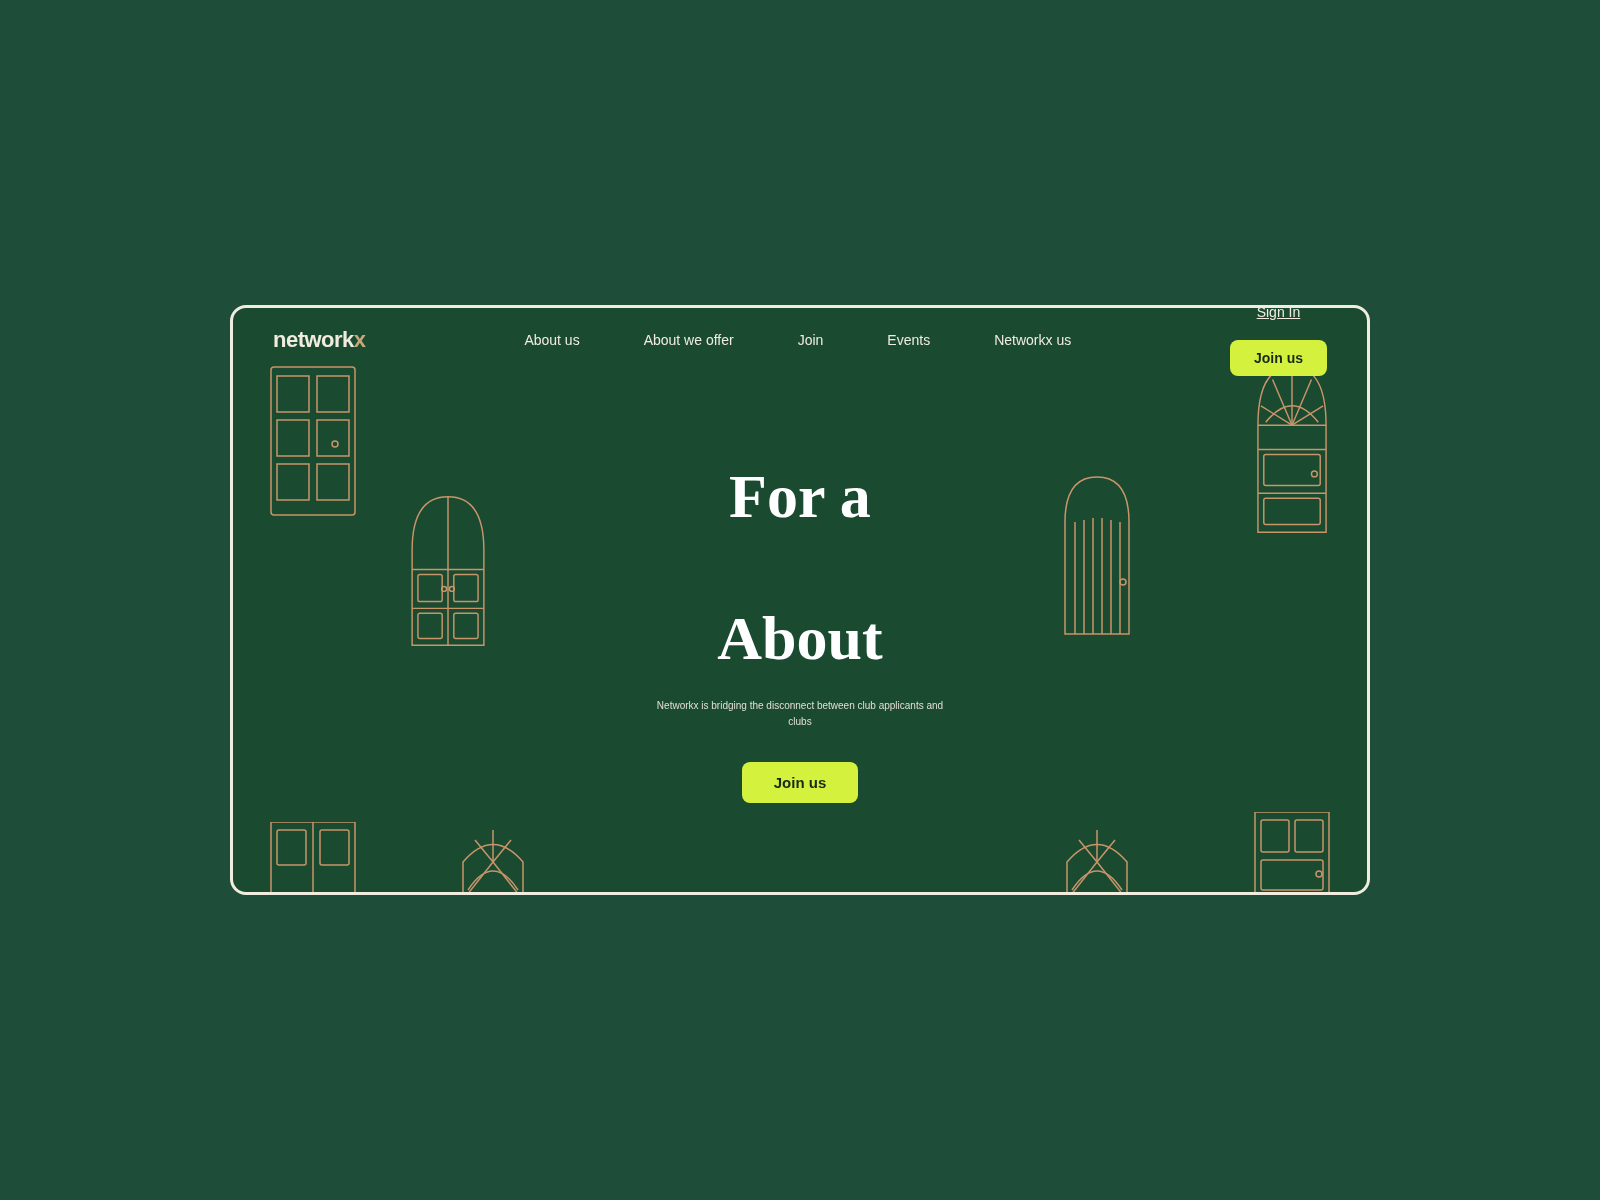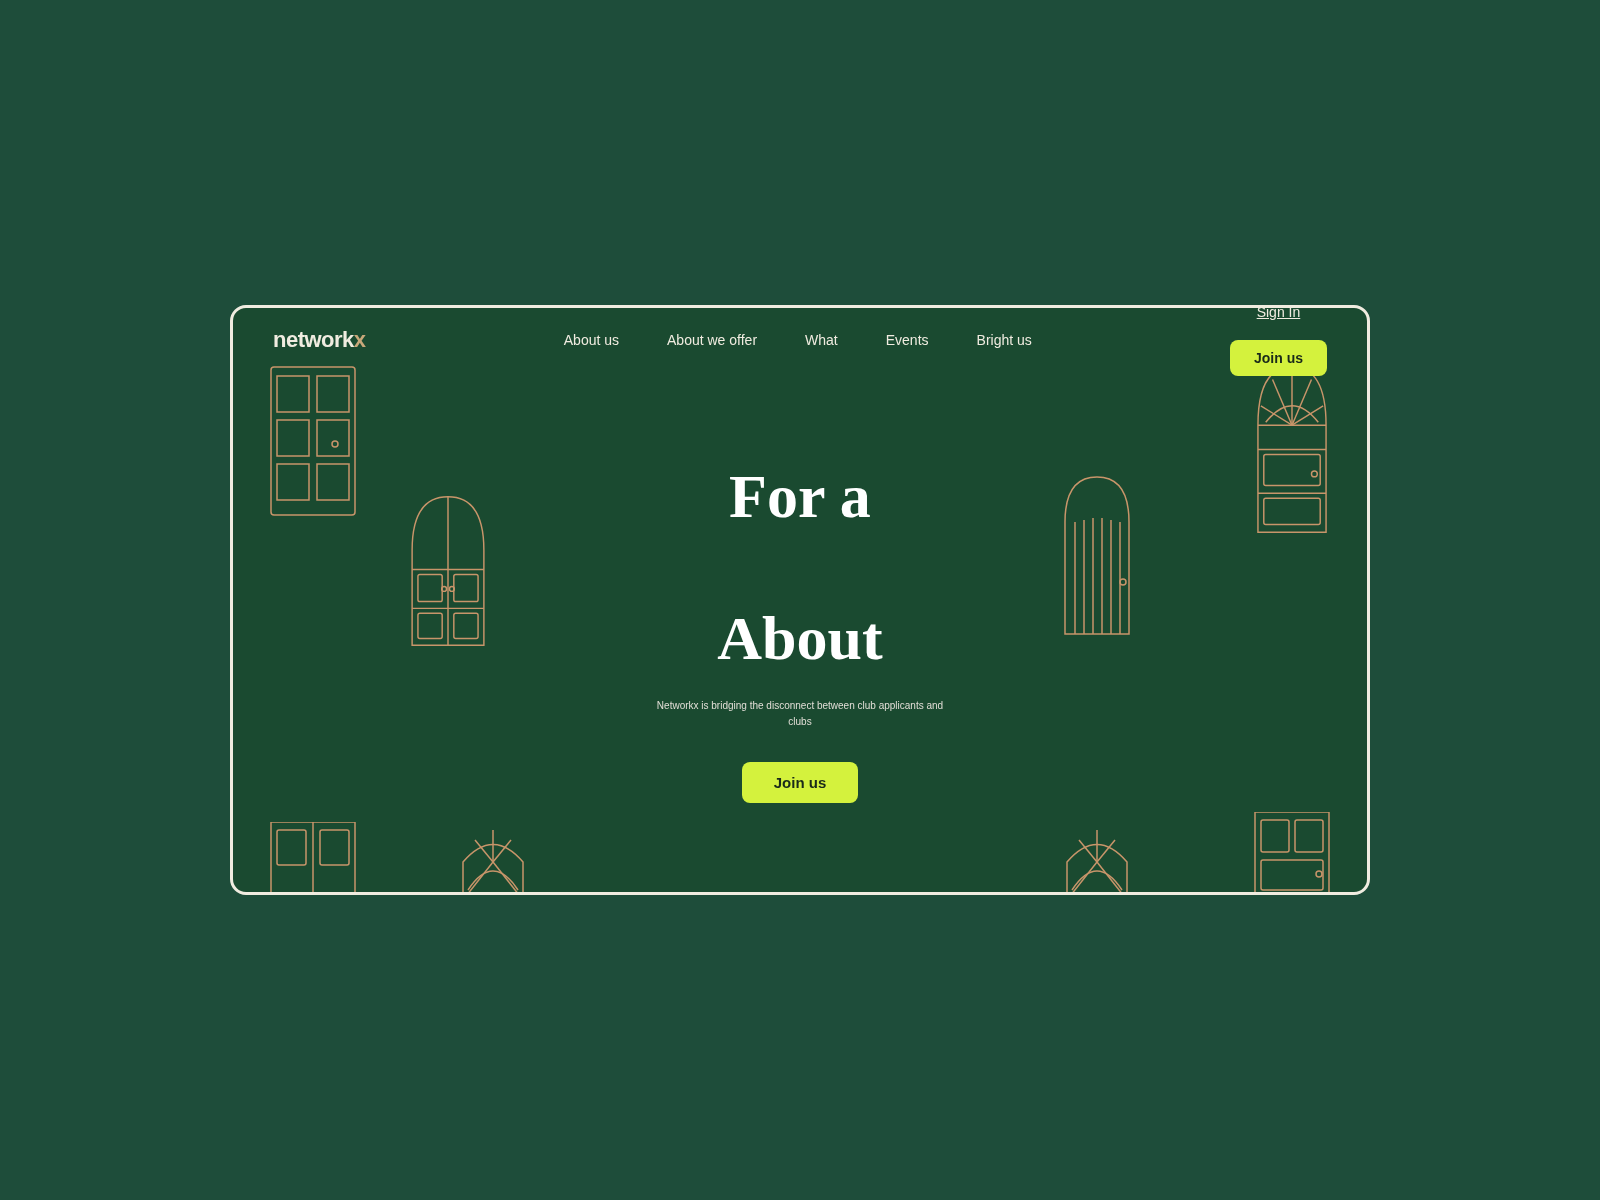--- a/index.html
+++ b/index.html
@@ -44,21 +44,21 @@
       letter-spacing: -0.5px;
     }
 
     .logo span {
       color: #c8a87a;
     }
 
     .nav-links {
       display: flex;
       align-items: flex-start;
-      gap: 48px;
+      gap: 64px;
       list-style: none;
     }
 
     .nav-links li a {
       color: #f0ece0;
       text-decoration: none;
       font-family: Arial, sans-serif;
       font-size: 14px;
       font-weight: 400;
     }
@@ -173,27 +173,27 @@
       network<span>x</span>
     </div>
     <ul class="nav-links">
       <li>
         <a href="#">About us</a>
       </li>
       <li>
         <a href="#">About we offer</a>
       </li>
       <li>
-        <a href="#">What</a>
+        <a href="#">Join</a>
       </li>
       <li>
         <a href="#">Events</a>
       </li>
       <li>
-        <a href="#">Bright us</a>
+        <a href="#">Networkx us</a>
       </li>
     </ul>
     <div class="nav-right">
       <span class="sign-in-link">Sign In</span>
       <button class="join-btn-nav">Join us</button>
     </div>
   </nav>
 
   <section class="hero">
 

